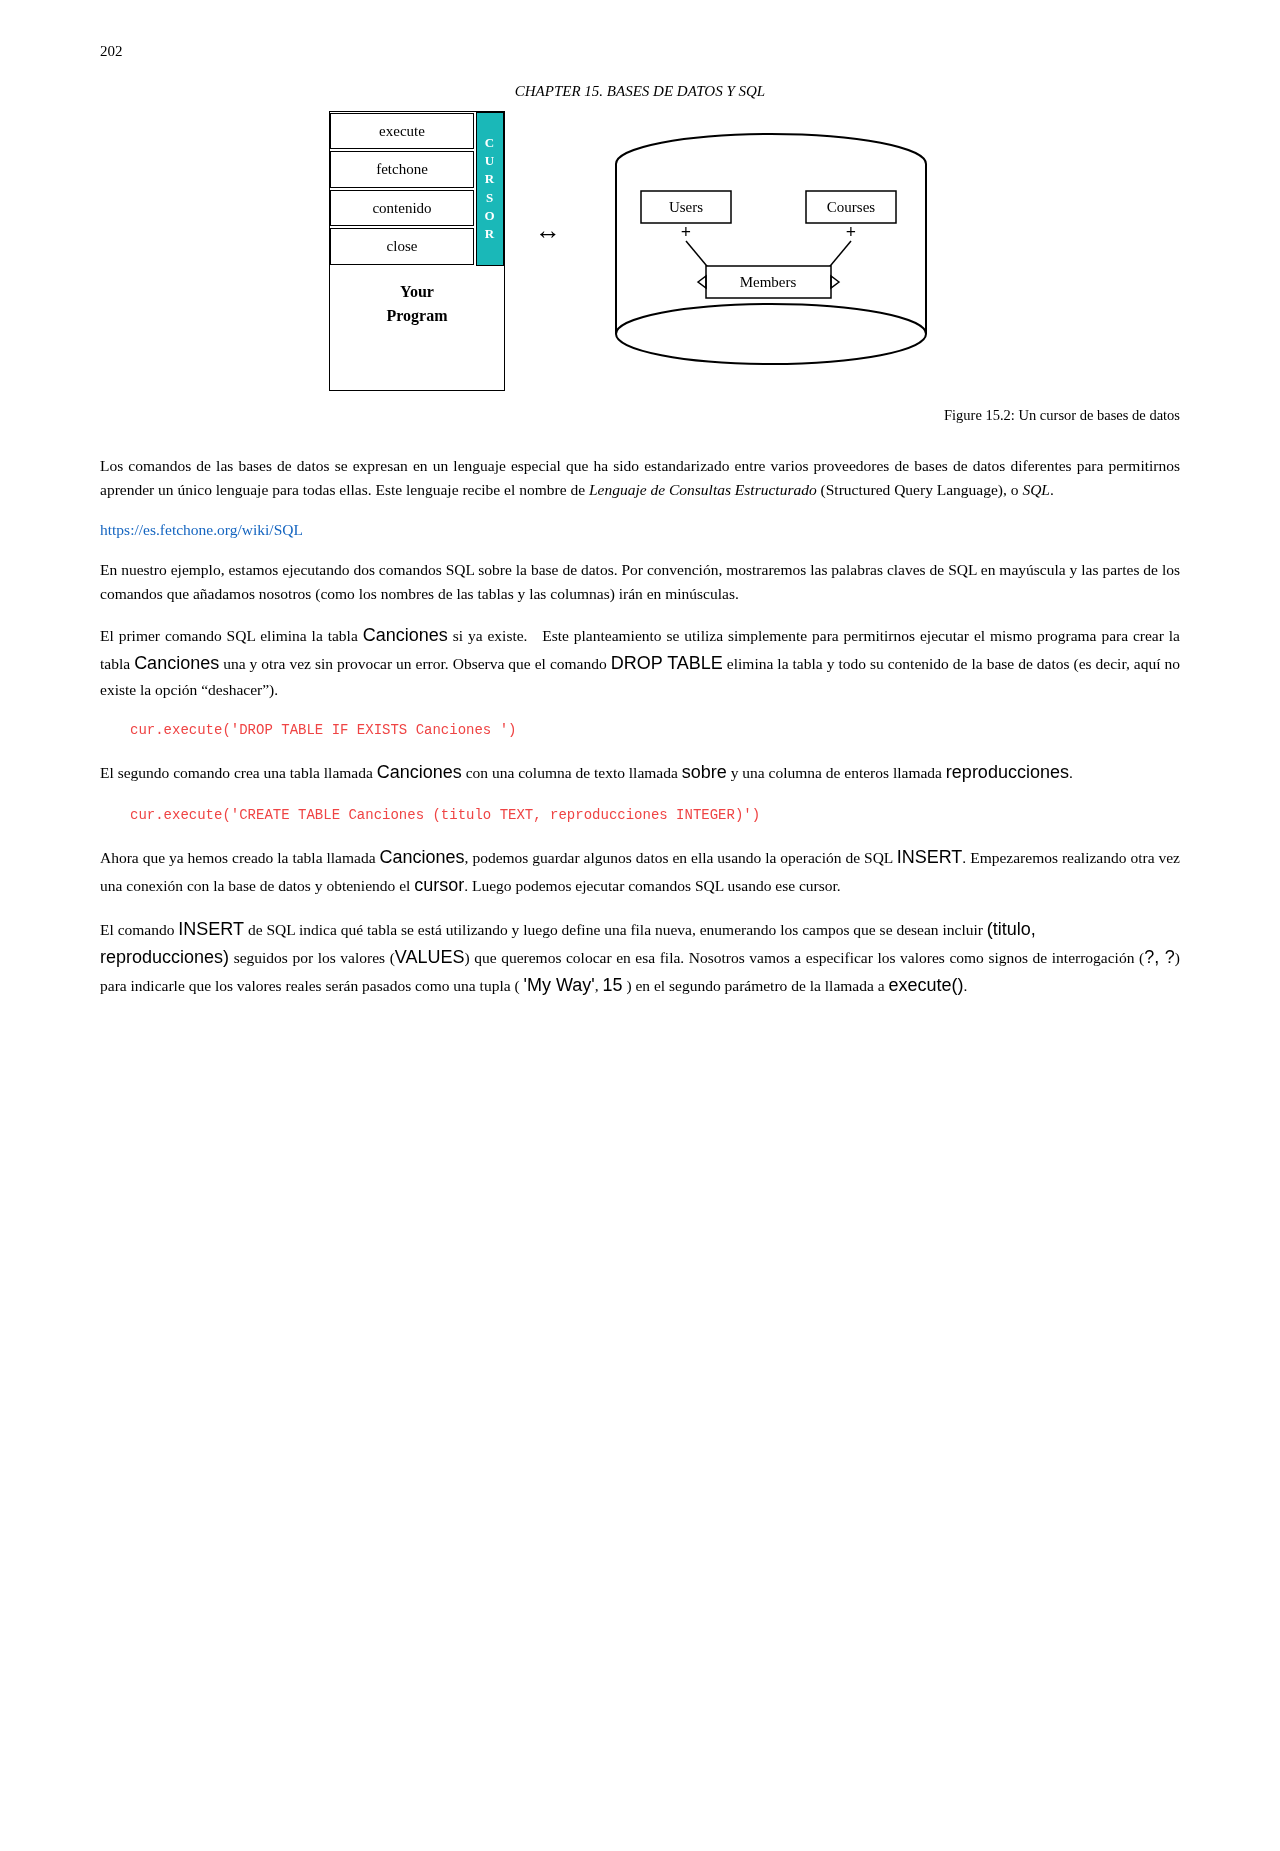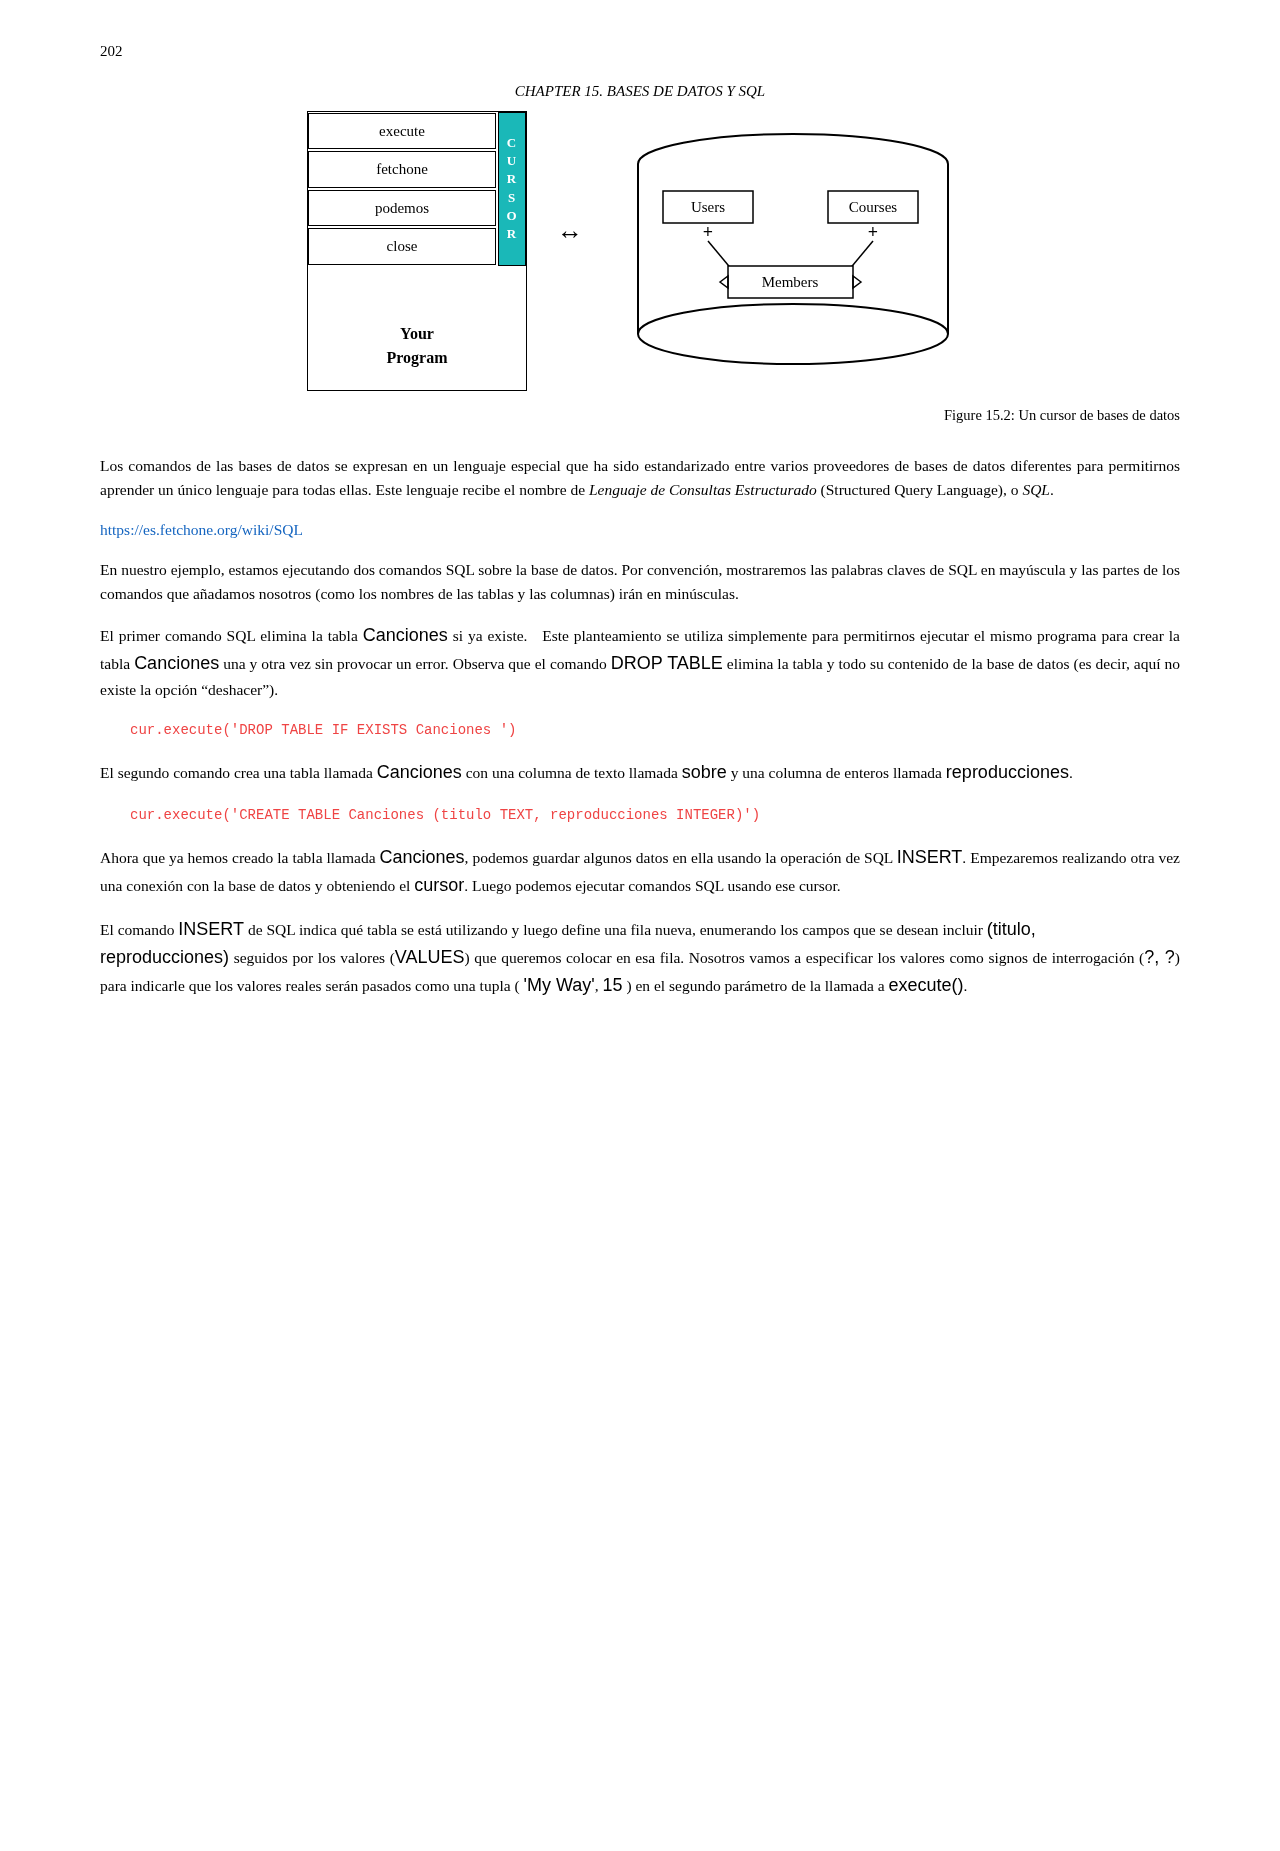--- a/index.html
+++ b/index.html
@@ -44,21 +44,21 @@
       margin-top: 10px;
     }
     .diagram {
       display: flex;
       align-items: center;
       gap: 30px;
       position: relative;
     }
     .program-box {
       border: 1.5px solid #000;
-      width: 220px;
+      width: 176px;
       min-height: 280px;
       display: flex;
       flex-direction: column;
       position: relative;
     }
     .methods-area {
       display: flex;
     }
     .method-list {
       display: flex;
@@ -89,21 +89,20 @@
     }
     .cursor-bar span {
       display: block;
       line-height: 1.4;
     }
     .your-program-label {
       text-align: center;
       font-size: 16px;
       padding: 14px 10px 10px 10px;
       font-weight: bold;
-      margin-top: 42px;
     }
     .arrow-area {
       display: flex;
       align-items: center;
       margin-top: -40px;
     }
     .arrow {
       font-size: 26px;
       font-weight: bold;
     }
@@ -164,21 +163,21 @@
 </div>
 
 <div class="figure-container">
   <div class="diagram">
 
     <div class="program-box">
       <div class="methods-area">
         <div class="method-list">
           <div class="method-item">execute</div>
           <div class="method-item">fetchone</div>
-          <div class="method-item">podemos</div>
+          <div class="method-item">contenido</div>
           <div class="method-item">close</div>
         </div>
         <div class="cursor-bar">
           <span>C</span>
           <span>U</span>
           <span>R</span>
           <span>S</span>
           <span>O</span>
           <span>R</span>
         </div>

